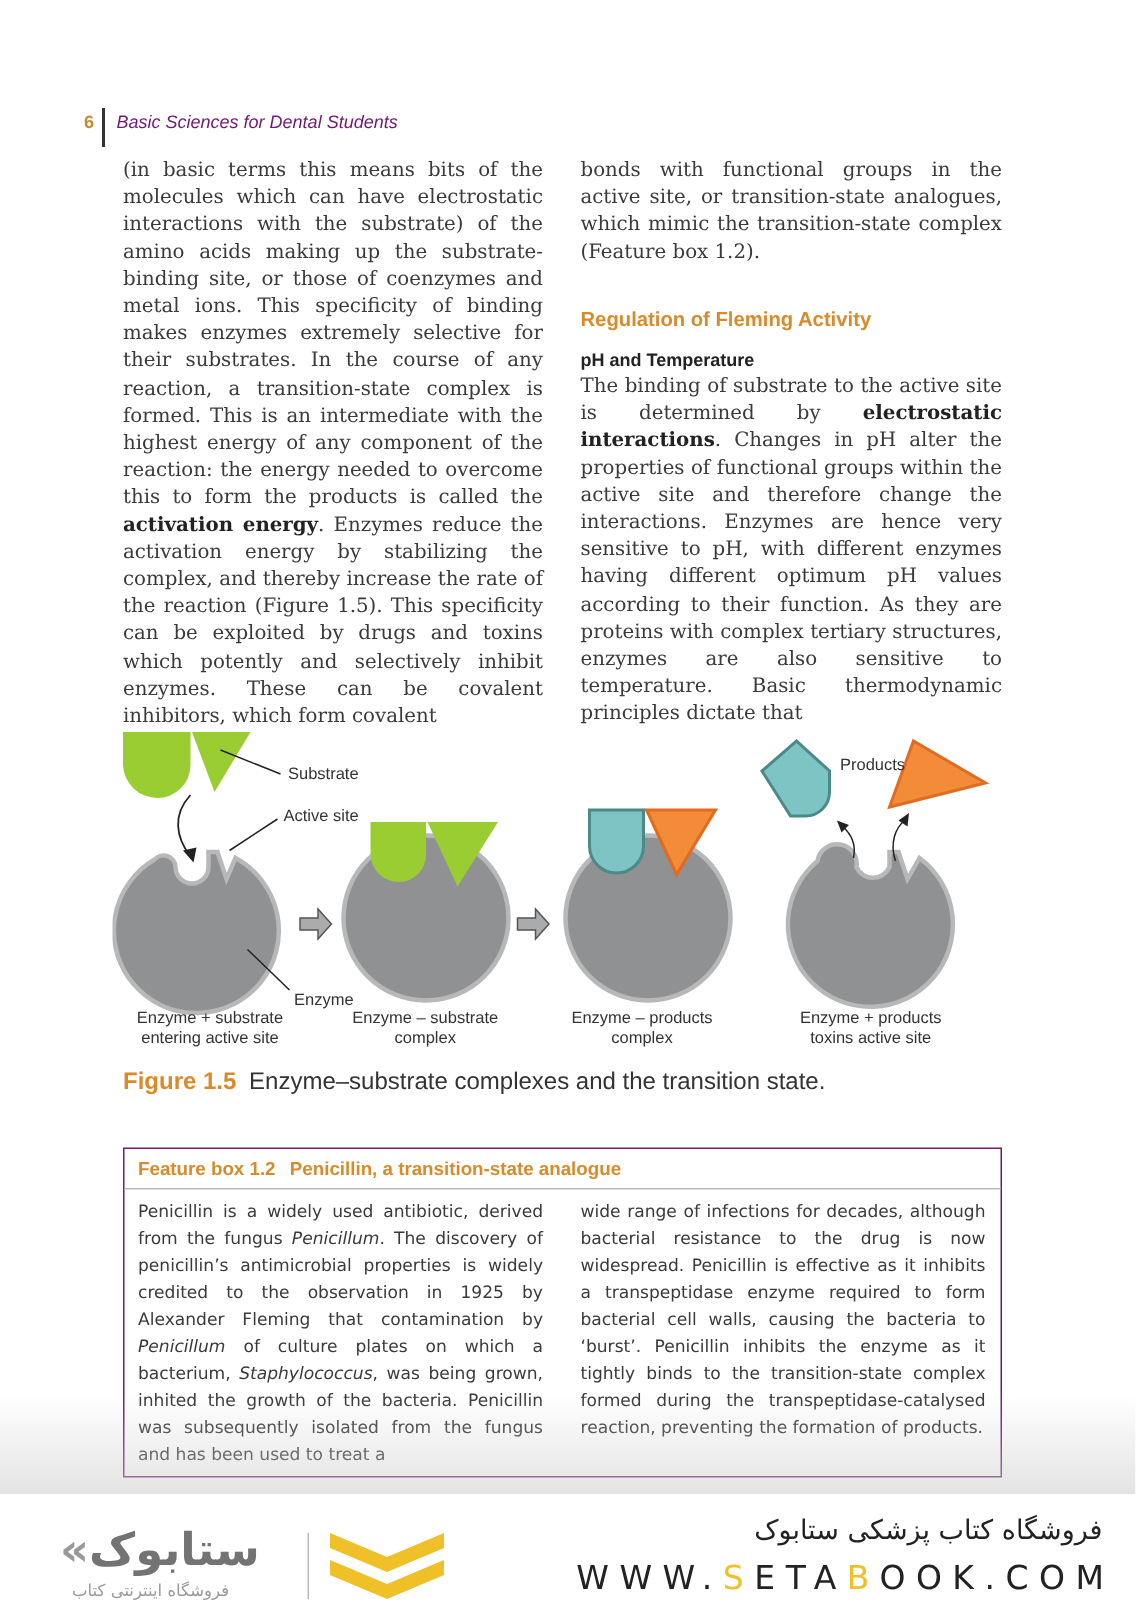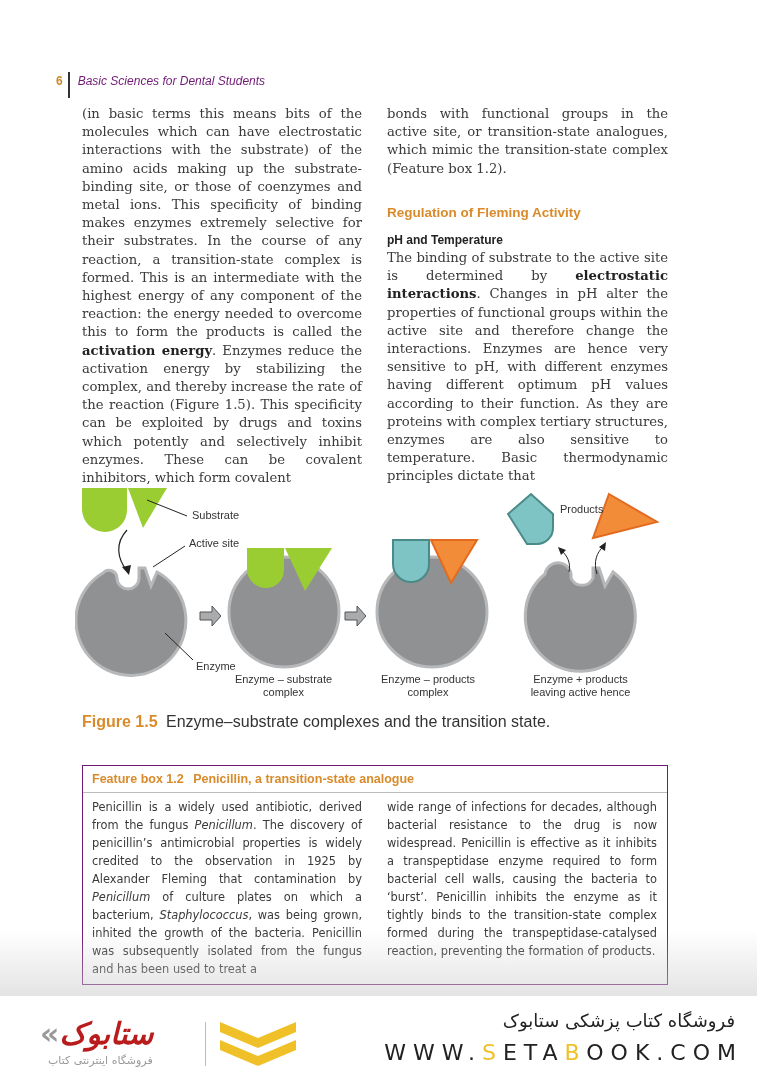--- a/index.html
+++ b/index.html
@@ -30,21 +30,21 @@
   .fb-title .num { margin-right: 6px; }
   .fb-col { position: absolute; top: 32px; width: 270px; font-family: "DejaVu Sans", sans-serif; font-size: 11.4px; line-height: 18px; text-align: justify; color: #3a3a3a; }
   .fb-col p { margin: 0; }
   .fb-left { left: 9px; }
   .fb-right { left: 304px; }
 
   .bottom-fade { position: absolute; left: 0; top: 930px; width: 757px; height: 66px; background: linear-gradient(to bottom, rgba(200,200,200,0) 0%, rgba(205,205,205,0.55) 100%); pointer-events: none; }
   .banner { position: absolute; left: 0; top: 996px; width: 757px; height: 84px; background: #fff; }
   .logo { position: absolute; left: 38px; top: 18px; width: 260px; height: 58px; }
   .logo-text { position: absolute; left: 2px; top: 2px; font-family: "DejaVu Sans", sans-serif; font-weight: bold; font-size: 30px; color: #999; letter-spacing: -1px; }
-  .logo-text .y { color: #b91c1c; font-style: italic; }
+  .logo-text .y { color: #737373; }
   .logo-sub { position: absolute; left: 10px; top: 40px; font-family: "DejaVu Sans", sans-serif; font-size: 11px; color: #999; direction: rtl; }
   .logo-divider { position: absolute; left: 167px; top: 8px; width: 1px; height: 44px; background: #bbb; }
   .logo-mark { position: absolute; left: 180px; top: 4px; }
   .store-fa { position: absolute; right: 22px; top: 14px; font-family: "DejaVu Sans", sans-serif; font-size: 18px; color: #222; direction: rtl; }
   .store-url { position: absolute; right: 14px; top: 44px; font-family: "DejaVu Sans", sans-serif; font-size: 22px; letter-spacing: 7px; color: #222; margin-left: 18px; }
   .store-url .hl { color: #f0c029; }
 </style>
 </head>
 <body>
 
@@ -99,23 +99,24 @@
 
     <path d="M470,96 A55,55 0 1 0 538,94 L530,108 L524,90 L518,90 L518,100 A12,12 0 0 1 496,100 A9,9 0 0 0 470,96 Z" fill="#8f9193" stroke="#b7b8ba" stroke-width="3"></path>
     <path d="M433,36 L456,16 L478,36 L478,50 A16,16 0 0 1 462,66 L452,66 Z" fill="#7ec4c4" stroke="#4a8a88" stroke-width="2"></path>
     <path d="M534,16 L582,44 L518,60 Z" fill="#f28c38" stroke="#e26b1f" stroke-width="2"></path>
     <text x="485" y="35" font-family="Liberation Sans, sans-serif" font-size="11" fill="#333">Products</text>
     <path d="M494,94 C496,84 492,78 487,73" stroke="#222" stroke-width="1" fill="none"></path>
     <path d="M483,69 L491,72 L486,77 Z" fill="#222"></path>
     <path d="M522,96 C518,84 522,74 528,69" stroke="#222" stroke-width="1" fill="none"></path>
     <path d="M531,64 L530,73 L524,69 Z" fill="#222"></path>
   </svg>
+  <div class="fig-label" style="left:0; top:195px; width:130px;"><span>Enzyme + substrate</span><br><span>entering active site</span></div>
   <div class="fig-label" style="left:146px; top:195px; width:125px;"><span>Enzyme – substrate</span><br><span>complex</span></div>
   <div class="fig-label" style="left:293px; top:195px; width:120px;"><span>Enzyme – products</span><br><span>complex</span></div>
-  <div class="fig-label" style="left:443px; top:195px; width:125px;"><span>Enzyme + products</span><br><span>leaving active hence</span></div>
+  <div class="fig-label" style="left:443px; top:195px; width:125px;"><span>Enzyme + products</span><br><span>toxins active site</span></div>
 </div>
 
 <div class="caption">
   <span class="fig-num">Figure 1.5</span>
   <span>Enzyme–substrate complexes and the transition state.</span>
 </div>
 
 <div class="feature-box">
   <div class="fb-title">
     <span class="num">Feature box 1.2</span>

